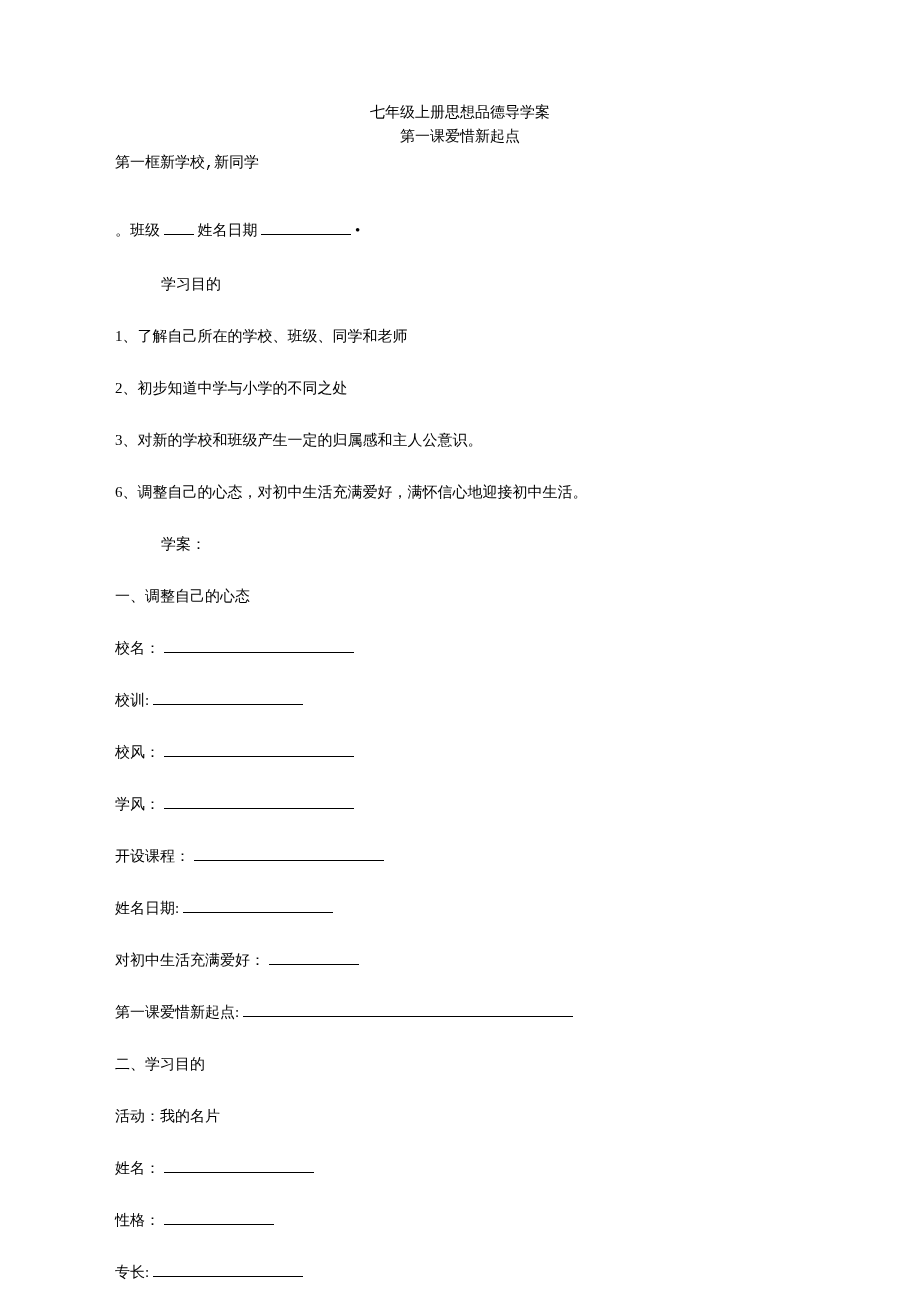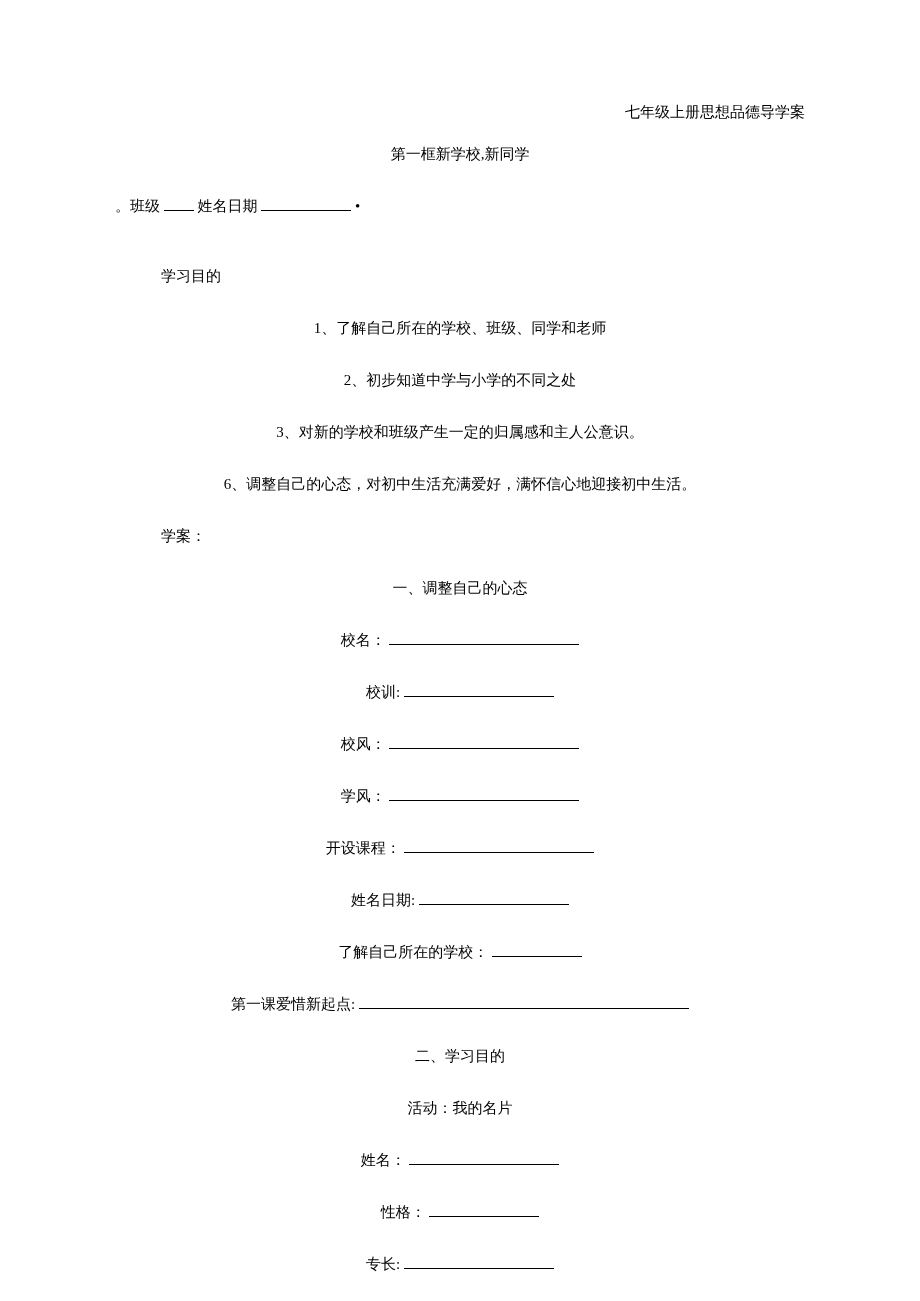--- a/index.html
+++ b/index.html
@@ -11,40 +11,39 @@
       width: 920px;
       height: 1301px;
       background: #ffffff;
       font-family: "SimSun", "宋体", serif;
       font-size: 15px;
       color: #000000;
       padding: 100px 115px 60px 115px;
       line-height: 1.6;
     }
     .title-block {
-      text-align: right;
-      margin-bottom: 18px;
+      text-align: center;
+      margin-bottom: 4px;
     }
     .title-line {
       display: block;
     }
     .subtitle-block {
-      text-align: center;
-      margin-bottom: 28px;
+      margin-bottom: 42px;
+      font-family: Liberation Mono, monospace;
     }
     .class-info {
-      margin-bottom: 46px;
+      margin-bottom: 30px;
     }
     .section-heading {
       margin-bottom: 28px;
       margin-left: 46px;
     }
     .para {
       margin-bottom: 28px;
-      text-align: center;
     }
     .underline-short {
       display: inline-block;
       border-bottom: 1px solid #000;
       min-width: 30px;
       height: 1em;
       vertical-align: baseline;
     }
     .underline-med {
       display: inline-block;
@@ -80,20 +79,21 @@
       min-width: 110px;
       height: 1em;
       vertical-align: baseline;
     }
   </style>
 </head>
 <body>
 
 <div class="title-block">
   <span class="title-line">七年级上册思想品德导学案</span>
+  <span class="title-line">第一课爱惜新起点</span>
 </div>
 
 <div class="subtitle-block">
   <span>第一框新学校,新同学</span>
 </div>
 
 <div class="class-info">
   <span>。班级</span>
   <span class="underline-short"></span>
   <span>姓名日期</span>
@@ -136,21 +136,21 @@
   <span>开设课程：</span>
   <span class="underline-long"></span>
 </div>
 
 <div class="para">
   <span>姓名日期:</span>
   <span class="underline-field"></span>
 </div>
 
 <div class="para">
-  <span>了解自己所在的学校：</span>
+  <span>对初中生活充满爱好：</span>
   <span class="underline-med"></span>
 </div>
 
 <div class="para">
   <span>第一课爱惜新起点:</span>
   <span class="underline-xlong"></span>
 </div>
 
 <div class="para">二、学习目的</div>
 

